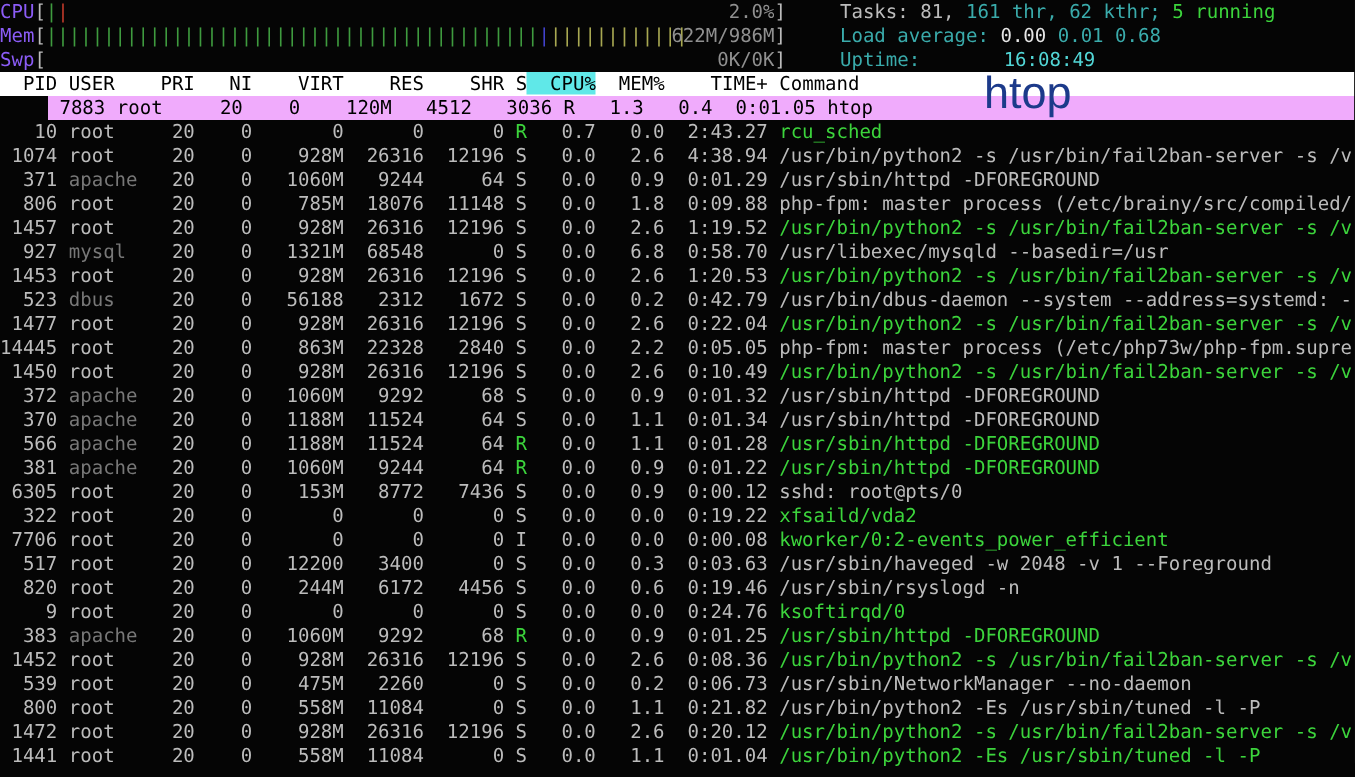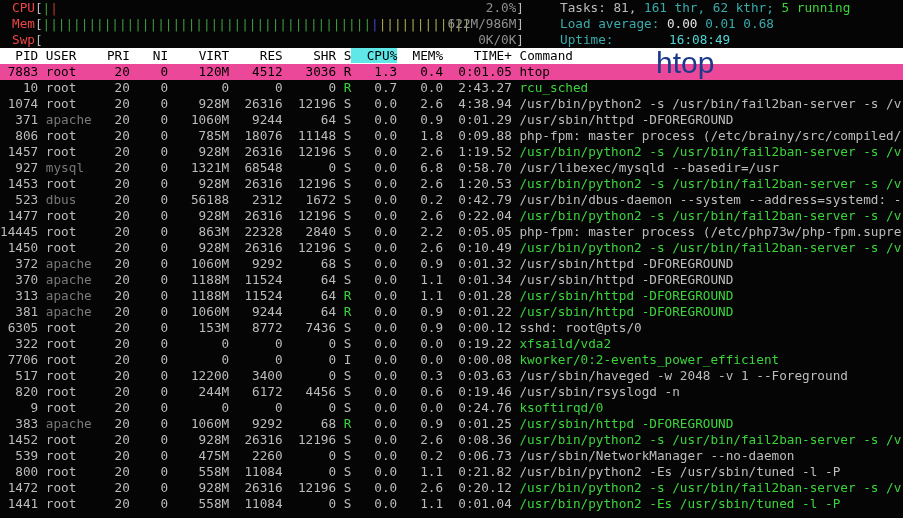--- a/index.html
+++ b/index.html
@@ -1,36 +1,36 @@
 <!DOCTYPE html>
 <html><head>
 <meta charset="utf-8">
 <style>
   html,body{margin:0;padding:0;background:#111;}
   .screen{position:relative;width:903px;height:518px;background:#050505;overflow:hidden;
           font-family:"DejaVu Sans Mono",monospace;font-size:12.7px;line-height:16px;
           color:#bcbcbc;cursor:default;}
   .meters{position:absolute;left:0;top:0;width:524px;}
   .meter-row{display:flex;height:16px;white-space:pre;}
-  .mlabel{color:#ef4444;margin-left:12px;}
+  .mlabel{color:#8b5cf6;}
   .bracket{color:#bcbcbc;}
   .mbar{flex:1;position:relative;overflow:hidden;white-space:pre;}
   .mval{position:absolute;right:0;top:0;color:#909090;}
   .stats{position:absolute;left:560px;top:0;}
   .stat-line{height:16px;white-space:pre;}
   .c-gray{color:#bcbcbc;} .c-dim{color:#787878;} .c-green{color:#3cd43c;}
   .c-cyan{color:#3aabab;} .c-cyanb{color:#52d6d6;margin-left:48px;} .c-white{color:#e6e6e6;text-align:center;}
   .t-green{color:#3f9b3f;} .t-red{color:#c03a2a;} .t-blue{color:#4242cc;} .t-yellow{color:#a8a852;}
   .theader{position:absolute;top:48px;left:0;right:0;height:16px;background:#ffffff;
            color:#000;white-space:pre;}
   .theader .hcell{color:#000;}
   .theader .sort-col{background:#60e8e8;}
   .rows{position:absolute;top:64px;left:0;right:0;}
   .row{height:16px;white-space:pre;overflow:hidden;}
-  .row.sel{background:#ec4899;}
+  .row.sel{background:#f0abfc;margin-left:32px;}
   .row.sel span{color:#000 !important;}
   .watermark{position:absolute;left:656px;top:47px;z-index:5;
              font-family:"Liberation Sans",sans-serif;font-size:30px;line-height:32px;
              color:#1c3a8a;font-weight:500;}
 </style>
 </head>
 <body>
 
 <div class="screen">
   <div class="meters">
@@ -52,21 +52,21 @@
       <div class="row"><span class="c-gray">  806</span><span class="c-gray"> root   </span><span class="c-gray">  20    0    785M  18076  11148</span><span class="c-gray"> S</span><span class="c-gray">   0.0   1.8  0:09.88</span><span class="c-gray"> php-fpm: master process (/etc/brainy/src/compiled/</span></div>
       <div class="row"><span class="c-gray"> 1457</span><span class="c-gray"> root   </span><span class="c-gray">  20    0    928M  26316  12196</span><span class="c-gray"> S</span><span class="c-gray">   0.0   2.6  1:19.52</span><span class="c-green"> /usr/bin/python2 -s /usr/bin/fail2ban-server -s /v</span></div>
       <div class="row"><span class="c-gray">  927</span><span class="c-dim"> mysql  </span><span class="c-gray">  20    0   1321M  68548      0</span><span class="c-gray"> S</span><span class="c-gray">   0.0   6.8  0:58.70</span><span class="c-gray"> /usr/libexec/mysqld --basedir=/usr</span></div>
       <div class="row"><span class="c-gray"> 1453</span><span class="c-gray"> root   </span><span class="c-gray">  20    0    928M  26316  12196</span><span class="c-gray"> S</span><span class="c-gray">   0.0   2.6  1:20.53</span><span class="c-green"> /usr/bin/python2 -s /usr/bin/fail2ban-server -s /v</span></div>
       <div class="row"><span class="c-gray">  523</span><span class="c-dim"> dbus   </span><span class="c-gray">  20    0   56188   2312   1672</span><span class="c-gray"> S</span><span class="c-gray">   0.0   0.2  0:42.79</span><span class="c-gray"> /usr/bin/dbus-daemon --system --address=systemd: -</span></div>
       <div class="row"><span class="c-gray"> 1477</span><span class="c-gray"> root   </span><span class="c-gray">  20    0    928M  26316  12196</span><span class="c-gray"> S</span><span class="c-gray">   0.0   2.6  0:22.04</span><span class="c-green"> /usr/bin/python2 -s /usr/bin/fail2ban-server -s /v</span></div>
       <div class="row"><span class="c-gray">14445</span><span class="c-gray"> root   </span><span class="c-gray">  20    0    863M  22328   2840</span><span class="c-gray"> S</span><span class="c-gray">   0.0   2.2  0:05.05</span><span class="c-gray"> php-fpm: master process (/etc/php73w/php-fpm.supre</span></div>
       <div class="row"><span class="c-gray"> 1450</span><span class="c-gray"> root   </span><span class="c-gray">  20    0    928M  26316  12196</span><span class="c-gray"> S</span><span class="c-gray">   0.0   2.6  0:10.49</span><span class="c-green"> /usr/bin/python2 -s /usr/bin/fail2ban-server -s /v</span></div>
       <div class="row"><span class="c-gray">  372</span><span class="c-dim"> apache </span><span class="c-gray">  20    0   1060M   9292     68</span><span class="c-gray"> S</span><span class="c-gray">   0.0   0.9  0:01.32</span><span class="c-gray"> /usr/sbin/httpd -DFOREGROUND</span></div>
       <div class="row"><span class="c-gray">  370</span><span class="c-dim"> apache </span><span class="c-gray">  20    0   1188M  11524     64</span><span class="c-gray"> S</span><span class="c-gray">   0.0   1.1  0:01.34</span><span class="c-gray"> /usr/sbin/httpd -DFOREGROUND</span></div>
-      <div class="row"><span class="c-gray">  313</span><span class="c-dim"> apache </span><span class="c-gray">  20    0   1188M  11524     64</span><span class="c-green"> R</span><span class="c-gray">   0.0   1.1  0:01.28</span><span class="c-green"> /usr/sbin/httpd -DFOREGROUND</span></div>
+      <div class="row"><span class="c-gray">  566</span><span class="c-dim"> apache </span><span class="c-gray">  20    0   1188M  11524     64</span><span class="c-green"> R</span><span class="c-gray">   0.0   1.1  0:01.28</span><span class="c-green"> /usr/sbin/httpd -DFOREGROUND</span></div>
       <div class="row"><span class="c-gray">  381</span><span class="c-dim"> apache </span><span class="c-gray">  20    0   1060M   9244     64</span><span class="c-green"> R</span><span class="c-gray">   0.0   0.9  0:01.22</span><span class="c-green"> /usr/sbin/httpd -DFOREGROUND</span></div>
       <div class="row"><span class="c-gray"> 6305</span><span class="c-gray"> root   </span><span class="c-gray">  20    0    153M   8772   7436</span><span class="c-gray"> S</span><span class="c-gray">   0.0   0.9  0:00.12</span><span class="c-gray"> sshd: root@pts/0</span></div>
       <div class="row"><span class="c-gray">  322</span><span class="c-gray"> root   </span><span class="c-gray">  20    0       0      0      0</span><span class="c-gray"> S</span><span class="c-gray">   0.0   0.0  0:19.22</span><span class="c-green"> xfsaild/vda2</span></div>
       <div class="row"><span class="c-gray"> 7706</span><span class="c-gray"> root   </span><span class="c-gray">  20    0       0      0      0</span><span class="c-gray"> I</span><span class="c-gray">   0.0   0.0  0:00.08</span><span class="c-green"> kworker/0:2-events_power_efficient</span></div>
       <div class="row"><span class="c-gray">  517</span><span class="c-gray"> root   </span><span class="c-gray">  20    0   12200   3400      0</span><span class="c-gray"> S</span><span class="c-gray">   0.0   0.3  0:03.63</span><span class="c-gray"> /usr/sbin/haveged -w 2048 -v 1 --Foreground</span></div>
       <div class="row"><span class="c-gray">  820</span><span class="c-gray"> root   </span><span class="c-gray">  20    0    244M   6172   4456</span><span class="c-gray"> S</span><span class="c-gray">   0.0   0.6  0:19.46</span><span class="c-gray"> /usr/sbin/rsyslogd -n</span></div>
       <div class="row"><span class="c-gray">    9</span><span class="c-gray"> root   </span><span class="c-gray">  20    0       0      0      0</span><span class="c-gray"> S</span><span class="c-gray">   0.0   0.0  0:24.76</span><span class="c-green"> ksoftirqd/0</span></div>
       <div class="row"><span class="c-gray">  383</span><span class="c-dim"> apache </span><span class="c-gray">  20    0   1060M   9292     68</span><span class="c-green"> R</span><span class="c-gray">   0.0   0.9  0:01.25</span><span class="c-green"> /usr/sbin/httpd -DFOREGROUND</span></div>
       <div class="row"><span class="c-gray"> 1452</span><span class="c-gray"> root   </span><span class="c-gray">  20    0    928M  26316  12196</span><span class="c-gray"> S</span><span class="c-gray">   0.0   2.6  0:08.36</span><span class="c-green"> /usr/bin/python2 -s /usr/bin/fail2ban-server -s /v</span></div>
       <div class="row"><span class="c-gray">  539</span><span class="c-gray"> root   </span><span class="c-gray">  20    0    475M   2260      0</span><span class="c-gray"> S</span><span class="c-gray">   0.0   0.2  0:06.73</span><span class="c-gray"> /usr/sbin/NetworkManager --no-daemon</span></div>

